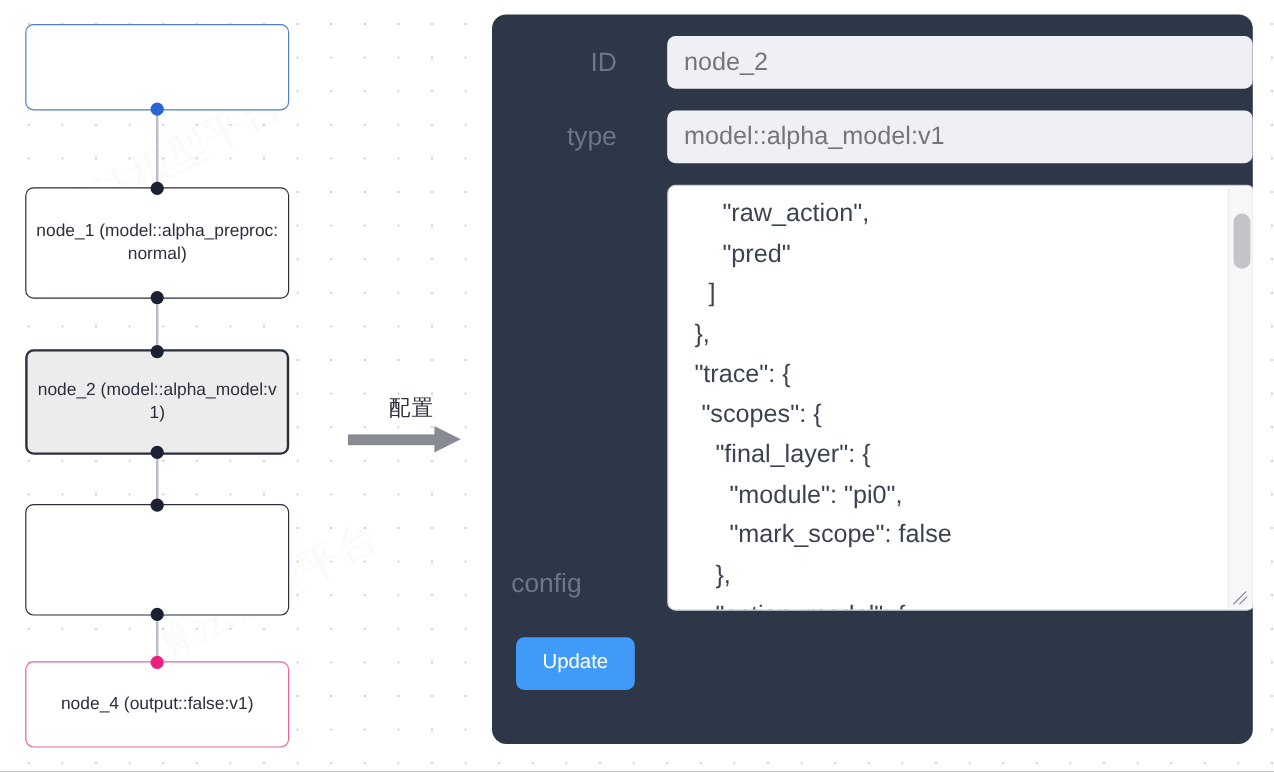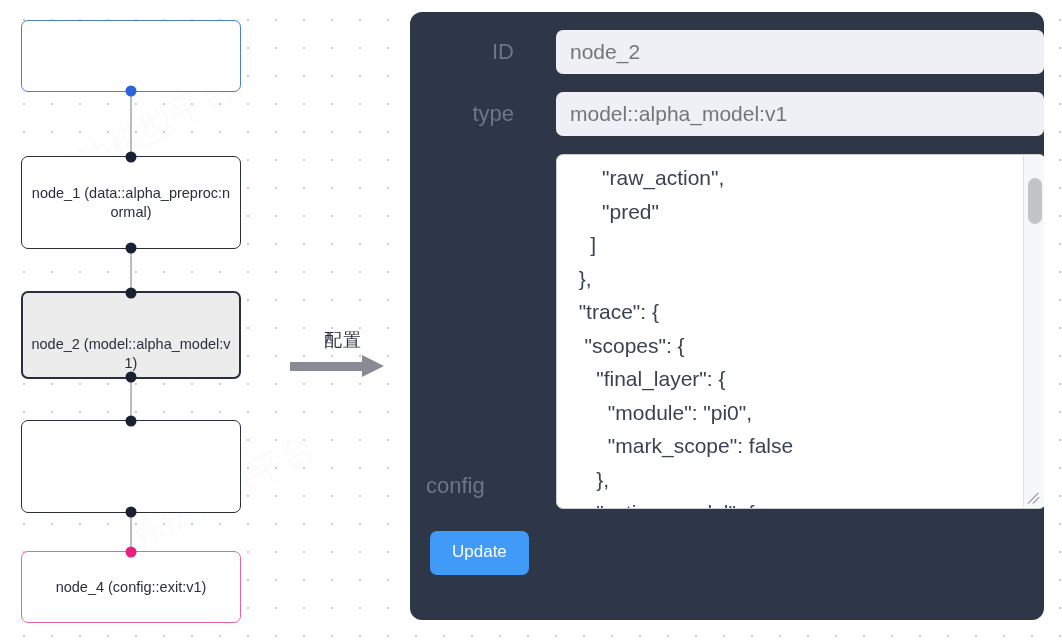--- a/index.html
+++ b/index.html
@@ -59,21 +59,21 @@
     font-size: 14.5px;
     line-height: 19px;
     word-break: break-all;
     padding: 4px 8px;
     z-index: 3;
   }
   .node .node-text { display: block; width: 100%; }
 
   .node.input-node  { border-color: #4a7fc9; }
   .node.output-node { border-color: #e8649e; }
-  .node.selected    { background: #ececec; border-color: #2b2f3d; border-width: 2px; align-items: flex-end; }
+  .node.selected    { background: #ececec; border-color: #2b2f3d; border-width: 2px; }
 
   
   .port {
     position: absolute;
     width: 11px; height: 11px;
     border-radius: 50%;
     background: #1b2133;
     left: 50%;
     transform: translate(-50%, -50%);
     z-index: 5;
@@ -265,40 +265,40 @@
   <div class="edge" style="top:248px; height:44px;"></div>
   <div class="edge" style="top:378px; height:42px;"></div>
   <div class="edge" style="top:513px; height:38px;"></div>
 
   <div class="node input-node" style="left:21px; top:20px; width:220px; height:72px;">
     <span class="port bottom blue"></span>
   </div>
 
   <div class="node" style="left:21px; top:156px; width:220px; height:93px;">
     <span class="node-text">node_1
-(data::alpha_preproc:normal)</span>
+(model::alpha_preproc:normal)</span>
     <span class="port top"></span>
     <span class="port bottom"></span>
   </div>
 
   <div class="node selected" style="left:21px; top:291px; width:220px; height:88px;">
     <span class="node-text">node_2
 (model::alpha_model:v1)</span>
     <span class="port top"></span>
     <span class="port bottom"></span>
   </div>
 
   <div class="node" style="left:21px; top:420px; width:220px; height:93px;">
     <span class="port top"></span>
     <span class="port bottom"></span>
   </div>
 
   <div class="node output-node" style="left:21px; top:551px; width:220px; height:72px;">
     <span class="node-text">node_4
-(config::exit:v1)</span>
+(output::false:v1)</span>
     <span class="port top pink"></span>
   </div>
 
   <div id="transition-group">
     <div id="transition-label">配置</div>
     <div id="transition-arrow">
       <span class="shaft"></span>
       <span class="head"></span>
     </div>
   </div>

